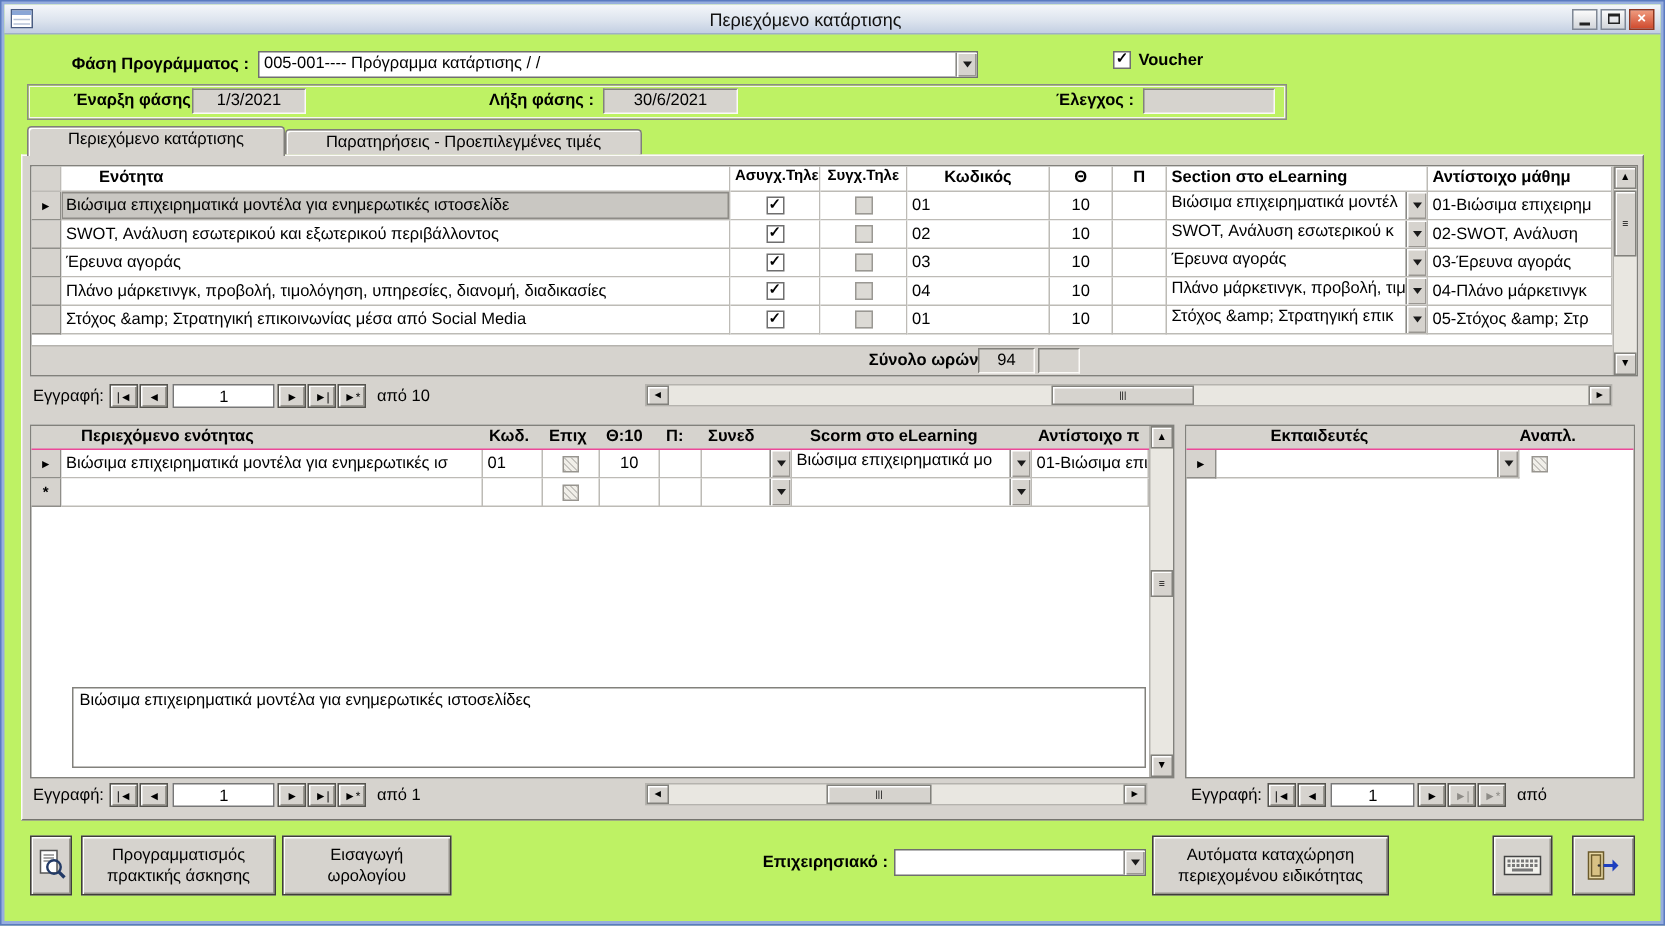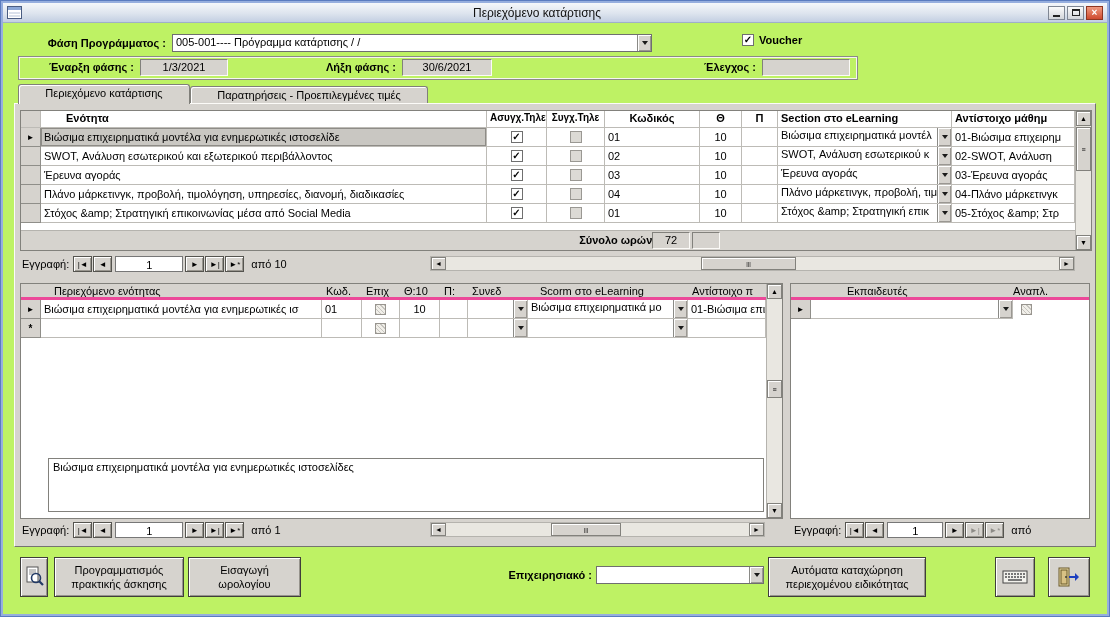--- a/index.html
+++ b/index.html
@@ -47,21 +47,21 @@
 .htrack{flex:1;position:relative}
 .hthumb{position:absolute;top:0;height:13px;background:#d6d3ce;border:1px solid #82817c;box-shadow:inset 1px 1px 0 #fff;display:flex;align-items:center;justify-content:center;font-size:6px}
 .nav{position:absolute;display:flex;align-items:center;height:16px;z-index:3}
 .navlbl{margin-right:4px;white-space:nowrap}
 .nb{width:19px;height:16px;flex:none;background:#d6d3ce;border:1px solid #55544f;box-shadow:inset 1px 1px 0 #fff,inset -1px -1px 0 #99968f;display:flex;align-items:center;justify-content:center;font-size:8px;white-space:nowrap;margin-right:1px}
 .nb.dis{color:#8d8b86}
 .nbox{height:16px;background:#fff;border:1px solid #777;text-align:center;padding-top:2px;margin:0 2px;overflow:hidden}
 .navof{margin-left:6px;white-space:nowrap}
 .cmd{position:absolute;background:#d6d3ce;border:1px solid #3f3e3a;box-shadow:inset 1px 1px 0 #fff,inset -1px -1px 0 #96938c;display:flex;align-items:center;justify-content:center;text-align:center;line-height:1.3;padding:2px 5px;z-index:2}
 .memo{position:absolute;left:27px;top:174px;width:716px;height:54px;border:1px solid #82817c;background:#fff;padding:2px 4px;overflow:hidden}
-.headstrip{position:absolute;left:0;top:0;height:16px;background:#d6d3ce;border-bottom:3px solid #ec4899;display:flex;font-weight:normal}
+.headstrip{position:absolute;left:0;top:0;height:16px;background:#d6d3ce;border-bottom:1px solid #ec4899;display:flex;font-weight:bold}
 .hl{padding:1px 0 0 4px;overflow:hidden;white-space:nowrap}
 </style>
 </head>
 <body>
 
 <div class="win">
 
   <div class="titlebar">
     <span style="display:inline-flex;margin-right:4px">
       <svg width="15" height="13" viewBox="0 0 15 13">
@@ -94,21 +94,21 @@
   </div>
   <div class="abs" style="left:742px;top:34px;display:flex;align-items:center;gap:5px">
     <span class="cb">
         <span>✓</span>
       </span>
     <span class="bold">Voucher</span>
   </div>
 
   <div class="etched abs" style="left:18px;top:56px;width:840px;height:24px"></div>
   <div class="abs bold r" style="left:24px;top:61px;width:110px">Έναρξη φάσης :</div>
-  <div class="sunkbox abs" style="left:140px;top:59px;width:88px;height:17px">1/3/2021</div>
+  <div class="sunkbox abs" style="left:128px;top:59px;width:76px;height:17px">1/3/2021</div>
   <div class="abs bold r" style="left:290px;top:61px;width:106px">Λήξη φάσης :</div>
   <div class="sunkbox abs" style="left:402px;top:59px;width:90px;height:17px">30/6/2021</div>
   <div class="abs bold r" style="left:666px;top:61px;width:90px">Έλεγχος :</div>
   <div class="sunkbox abs" style="left:762px;top:59px;width:88px;height:17px"></div>
 
   <div class="tab active" style="left:18px;top:84px;height:20px;width:172px"><span>Περιεχόμενο κατάρτισης</span></div>
   <div class="tab" style="left:190px;top:86px;height:17px;width:238px"><span>Παρατηρήσεις - Προεπιλεγμένες τιμές</span></div>
   <div class="tabpage"></div>
 
   <div class="sheet" style="left:20px;top:110px;width:1072px;height:141px">
@@ -248,21 +248,21 @@
                 <span class="tri"></span>
               </span>
             </span>
           </div>
         <div class="tc u-les">05-Στόχος &amp;amp; Στρ</div>
       </div>
     </div>
 
     <div style="position:absolute;left:0;right:16px;bottom:0;height:20px;background:#d6d3ce;border-top:1px solid #b5b3ae">
       <span class="abs bold r" style="left:343px;top:3px;width:295px">Σύνολο ωρών :</span>
-      <span class="sunkbox abs" style="left:631px;top:1px;width:38px;height:17px">72</span>
+      <span class="sunkbox abs" style="left:631px;top:1px;width:38px;height:17px">94</span>
       <span class="sunkbox abs" style="left:671px;top:1px;width:28px;height:17px"></span>
     </div>
 
     <div class="vscroll">
       <div class="vbtn" style="top:0">
           <span>▲</span>
         </div>
       <div class="vthumb" style="top:16px;height:44px">
           <span>≡</span>
         </div>

